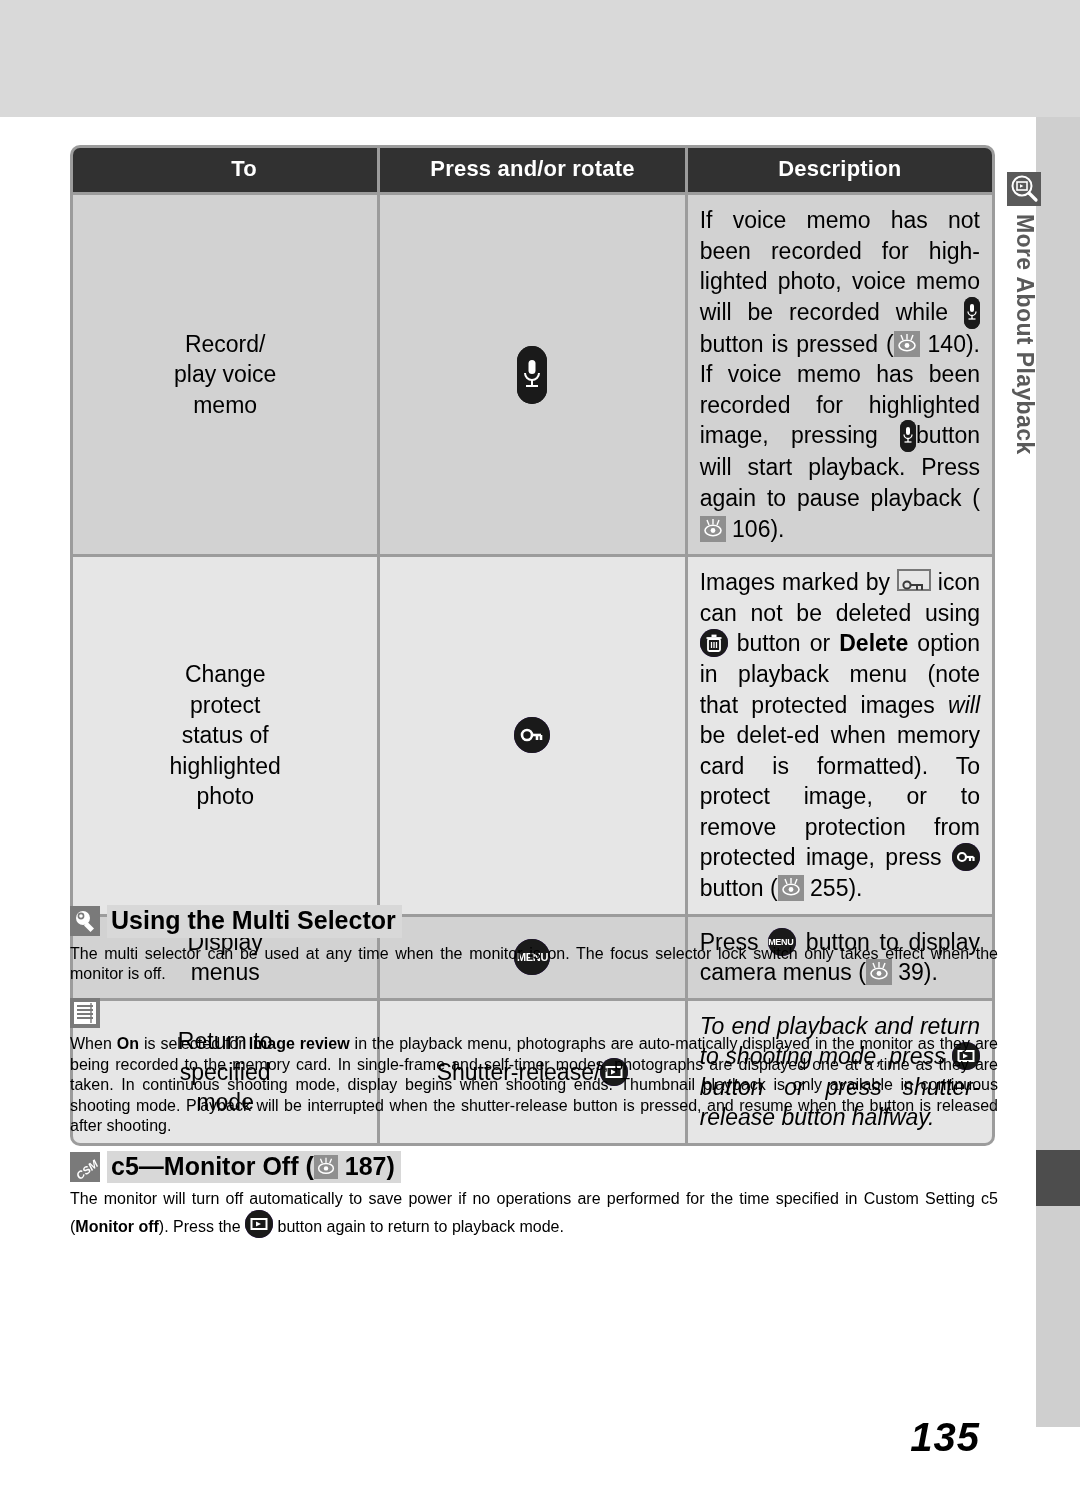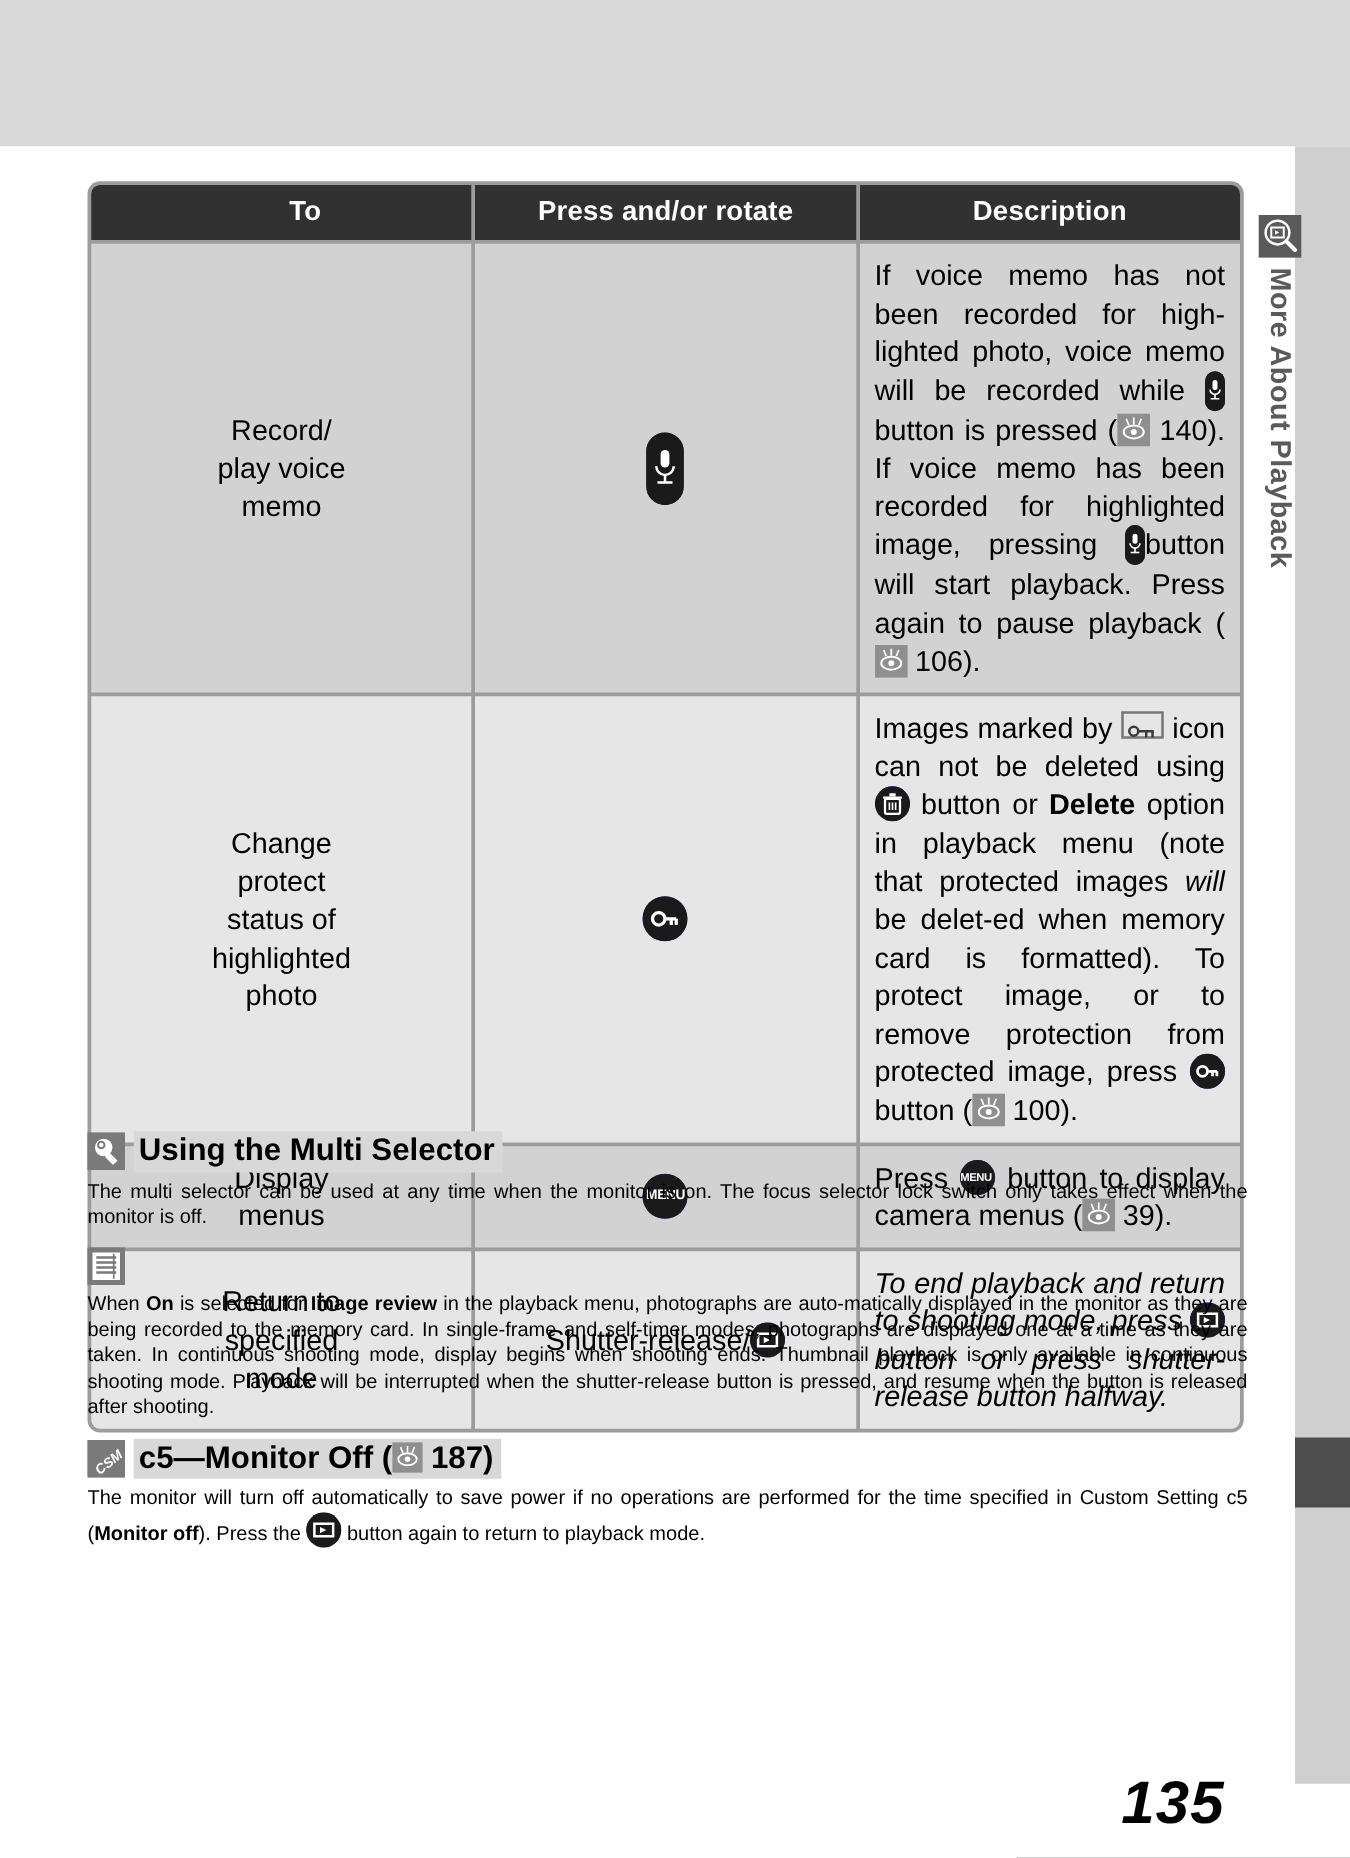--- a/index.html
+++ b/index.html
@@ -222,21 +222,21 @@
   }
   .note-body b { font-weight: bold; }
 
   
   .page-num {
     position: absolute;
     left: 880px;
     top: 1415px;
     width: 100px;
     text-align: right;
-    font-size: 48px;
+    font-size: 40px;
     font-style: italic;
     font-weight: bold;
     letter-spacing: 1px;
   }
 </style>
 </head>
 <body>
 
 <div class="top-band"></div>
 <div class="edge-strip"></div>
@@ -382,21 +382,21 @@
         </span>
         <span>button (</span><span class="ref-eye">
           <svg width="26" height="26" viewBox="0 0 26 26">
             <rect width="26" height="26" fill="#8f8f8f"></rect>
             <line x1="7" y1="4" x2="9" y2="9" stroke="#fff" stroke-width="1.4"></line>
             <line x1="13" y1="3" x2="13" y2="8.5" stroke="#fff" stroke-width="1.4"></line>
             <line x1="19" y1="4" x2="17" y2="9" stroke="#fff" stroke-width="1.4"></line>
             <ellipse cx="13" cy="14.5" rx="8" ry="5.2" fill="none" stroke="#fff" stroke-width="1.6"></ellipse>
             <circle cx="13" cy="14.5" r="2.4" fill="#fff"></circle>
           </svg>
-        </span><span> 100).</span>
+        </span><span> 255).</span>
       </td>
     </tr>
 
     <tr class="shade">
       <td class="col-to">
         <span>Display</span><br>
         <span>menus</span>
       </td>
       <td class="col-press">
         <span class="btn-circle big">

